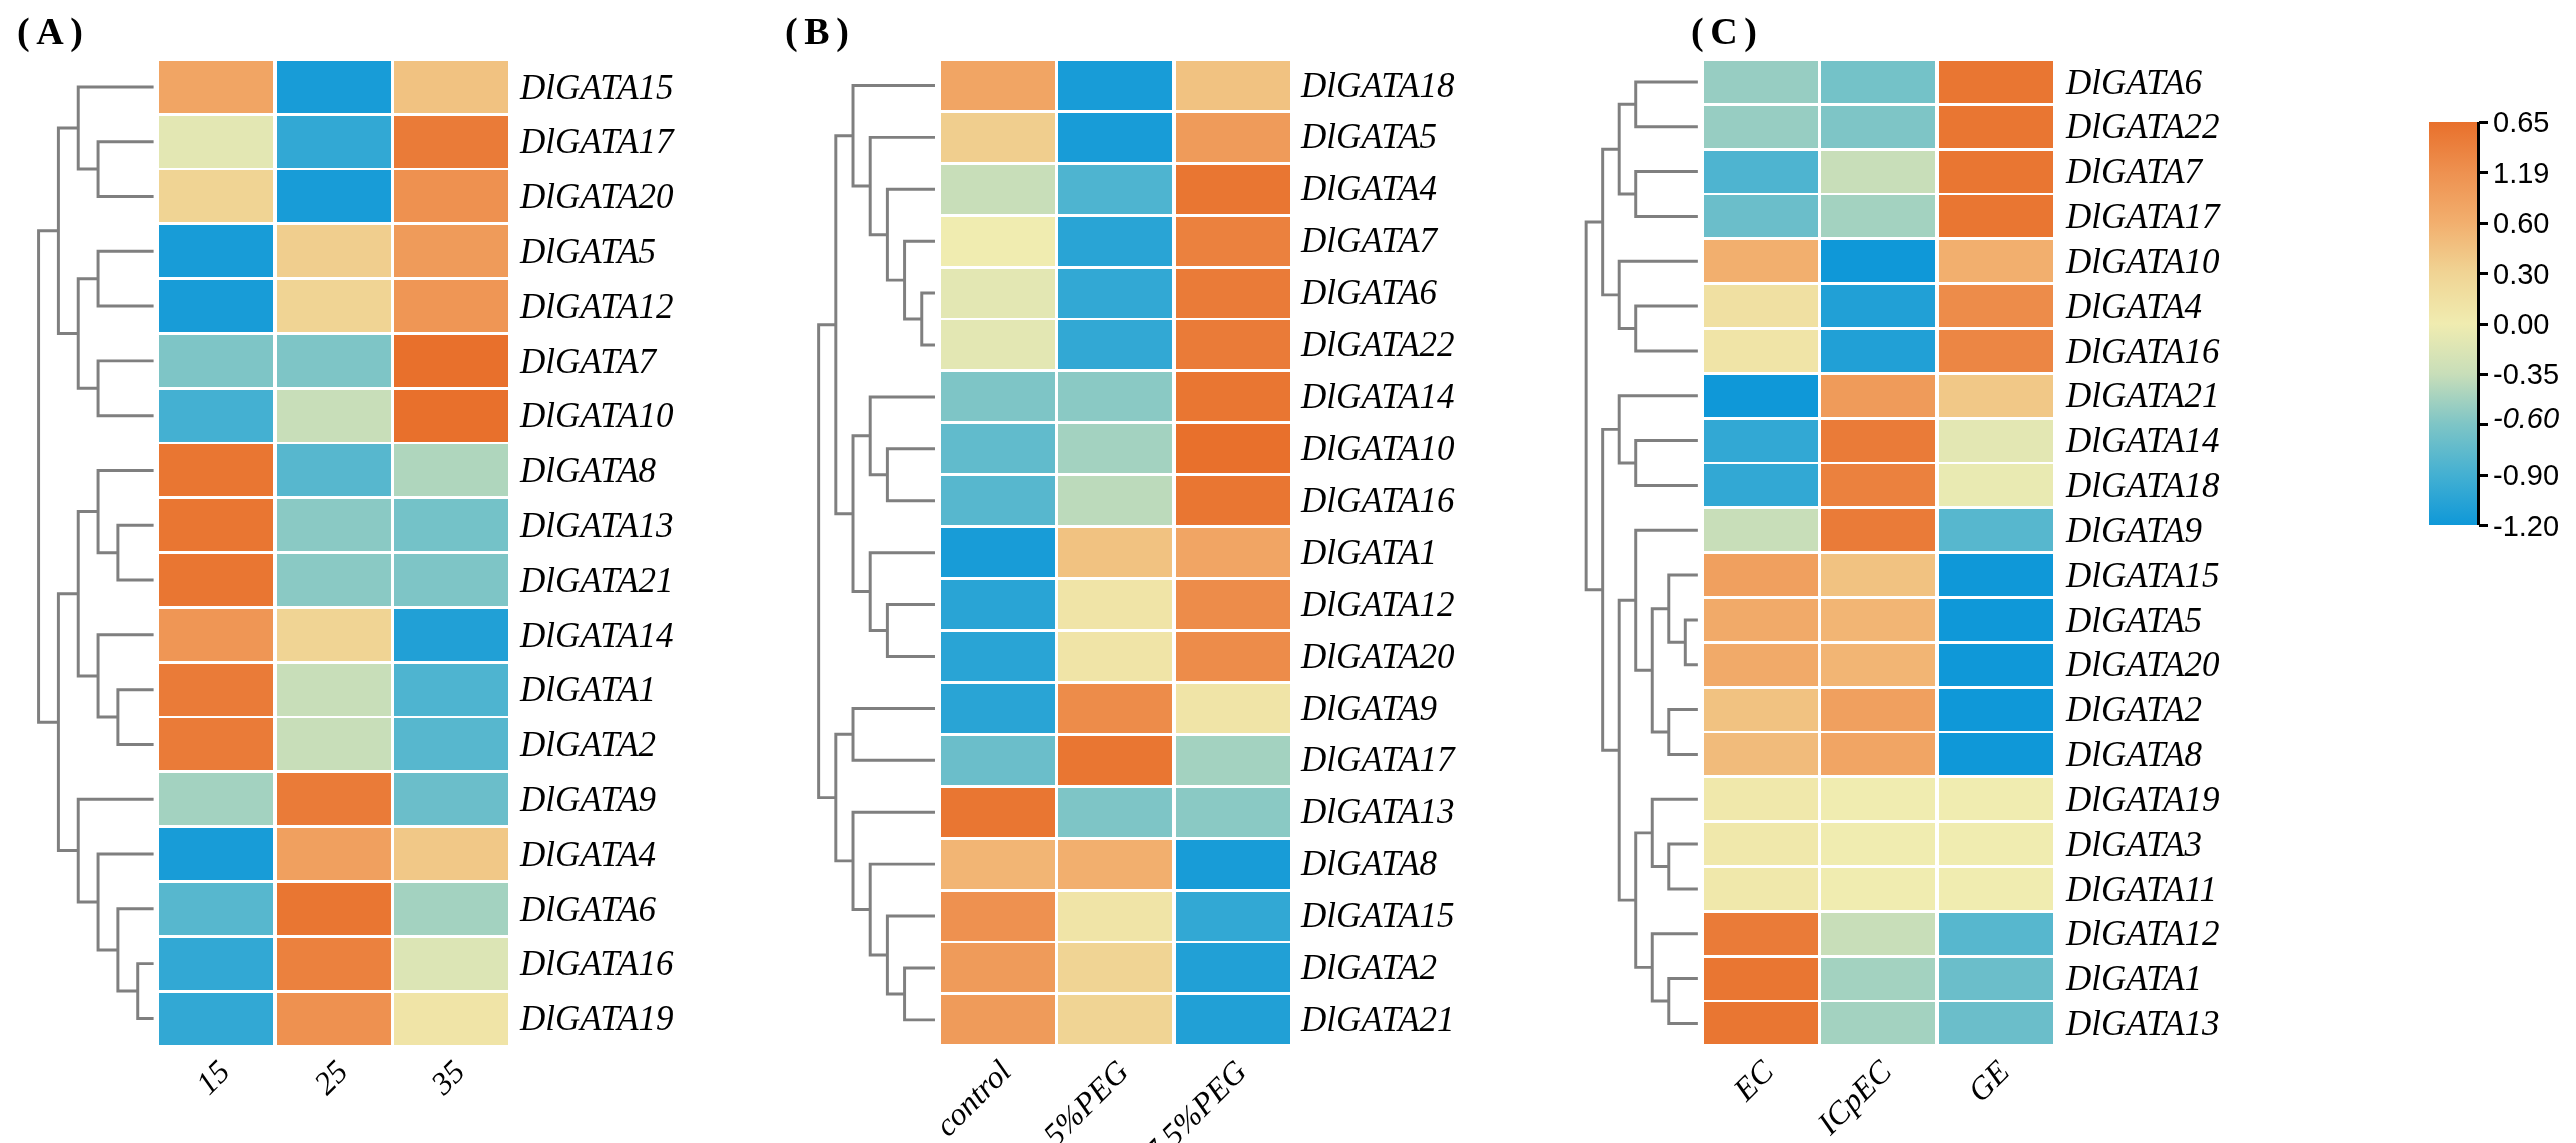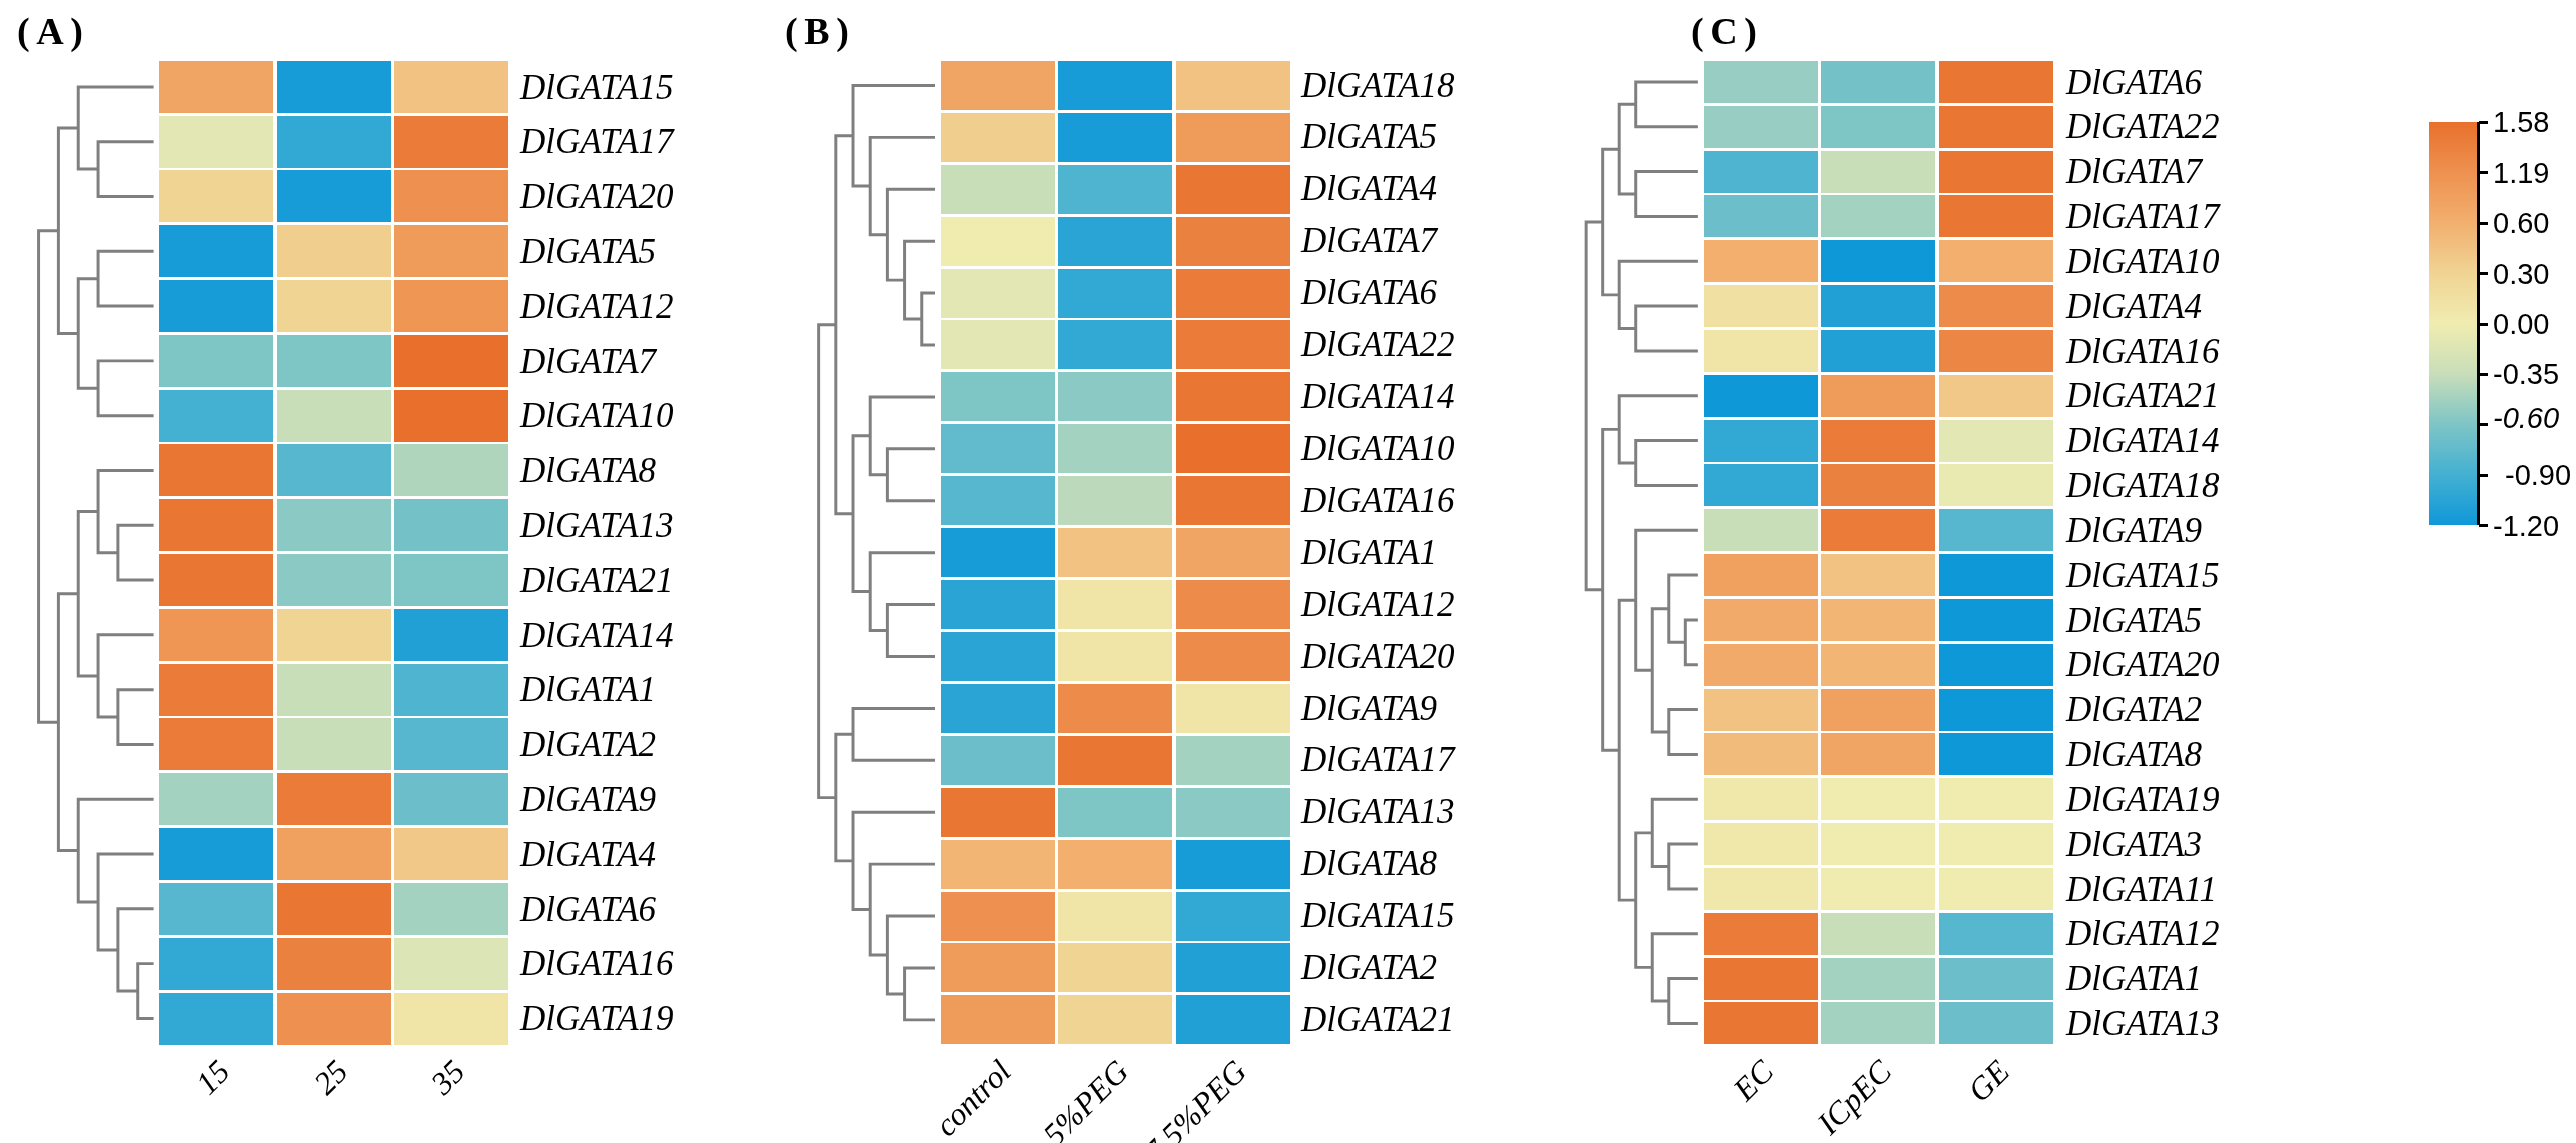--- a/index.html
+++ b/index.html
@@ -324,31 +324,31 @@
     <div class="hm-cell" title="DlGATA13 / EC = 1.15" style="left: 1704px; top: 1002px; width: 114px; height: 42px; background: rgb(233, 118, 50);"></div>
     <div class="hm-cell" title="DlGATA13 / ICpEC = -0.45" style="left: 1821px; top: 1002px; width: 114px; height: 42px; background: rgb(163, 210, 192);"></div>
     <div class="hm-cell" title="DlGATA13 / GE = -0.7" style="left: 1939px; top: 1002px; width: 114px; height: 42px; background: rgb(107, 190, 202);"></div>
     <div class="row-label" style="left: 2066px; top: 1001px; height: 45px;">DlGATA13</div>
     <div class="col-label" style="right: 821px; top: 1053px;">EC</div>
     <div class="col-label" style="right: 703px; top: 1053px;">ICpEC</div>
     <div class="col-label" style="right: 585px; top: 1053px;">GE</div>
     <div class="cb-bar" style="left: 2429px; top: 122px; width: 49px; height: 403px; background: linear-gradient(rgb(232, 112, 44) 0%, rgb(238, 145, 80) 12.5%, rgb(242, 175, 110) 25%, rgb(240, 212, 148) 37.5%, rgb(240, 236, 176) 50%, rgb(200, 222, 185) 62.5%, rgb(126, 197, 198) 75%, rgb(68, 176, 210) 87.5%, rgb(15, 152, 216) 100%);"></div>
     <div class="cb-spine" style="left: 2477px; top: 122px; width: 2.6px; height: 403px;"></div>
     <div class="cb-tick" style="left: 2479px; top: 121px; width: 9.3px; height: 2.6px;"></div>
-    <div class="cb-num" style="left: 2493px; top: 122px;">1.58</div>
+    <div class="cb-num" style="left: 2493px; top: 122px;">0.65</div>
     <div class="cb-tick" style="left: 2479px; top: 171px; width: 9.3px; height: 2.6px;"></div>
     <div class="cb-num" style="left: 2493px; top: 173px;">1.19</div>
     <div class="cb-tick" style="left: 2479px; top: 222px; width: 9.3px; height: 2.6px;"></div>
     <div class="cb-num" style="left: 2493px; top: 223px;">0.60</div>
     <div class="cb-tick" style="left: 2479px; top: 272px; width: 9.3px; height: 2.6px;"></div>
     <div class="cb-num" style="left: 2493px; top: 274px;">0.30</div>
     <div class="cb-tick" style="left: 2479px; top: 323px; width: 9.3px; height: 2.6px;"></div>
     <div class="cb-num" style="left: 2493px; top: 324px;">0.00</div>
     <div class="cb-tick" style="left: 2479px; top: 373px; width: 9.3px; height: 2.6px;"></div>
     <div class="cb-num" style="left: 2493px; top: 374px;">-0.35</div>
     <div class="cb-tick" style="left: 2479px; top: 423px; width: 9.3px; height: 2.6px;"></div>
     <div class="cb-num" style="left: 2493px; top: 418px; font-style: italic;">-0.60</div>
     <div class="cb-tick" style="left: 2479px; top: 474px; width: 9.3px; height: 2.6px;"></div>
-    <div class="cb-num" style="left: 2493px; top: 475px; margin-left: 12px;">-0.90</div>
+    <div class="cb-num" style="left: 2493px; top: 475px;">-0.90</div>
     <div class="cb-tick" style="left: 2479px; top: 524px; width: 9.3px; height: 2.6px;"></div>
     <div class="cb-num" style="left: 2493px; top: 526px;">-1.20</div>
   </div>
 
 
 </body></html>

